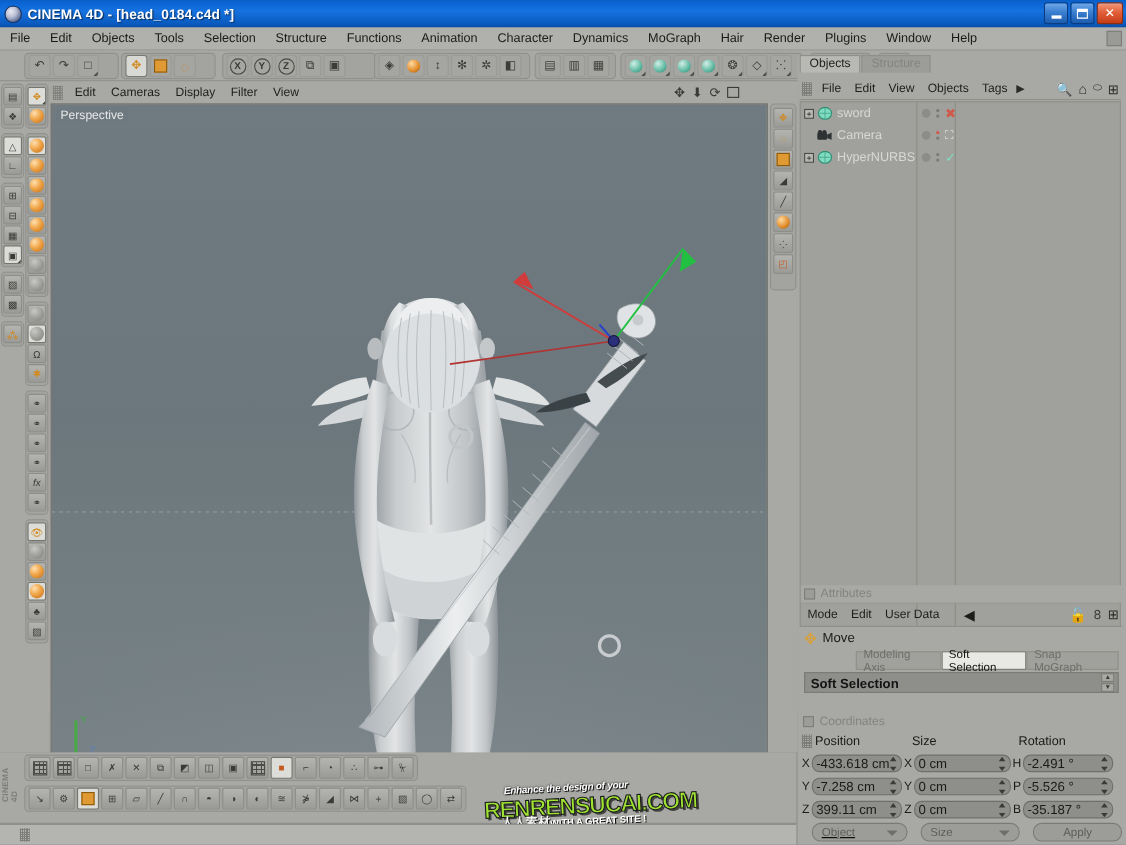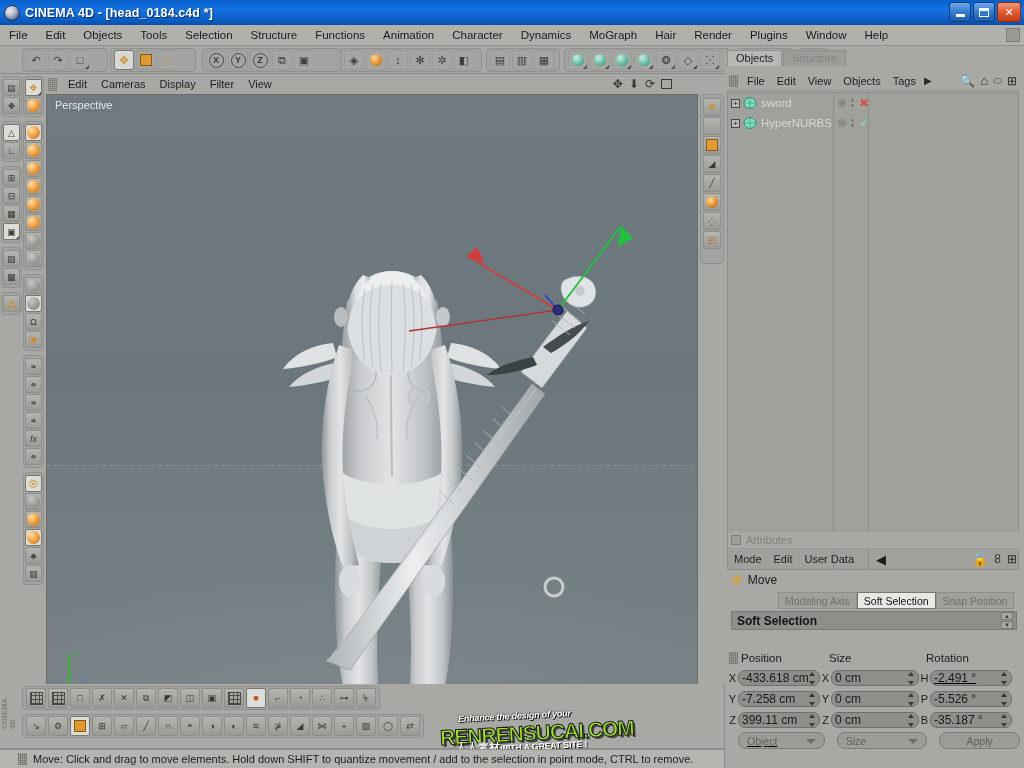--- a/index.html
+++ b/index.html
@@ -1028,21 +1028,20 @@
 
   <div class="watermark">
     <div class="wm-l1">Enhance the design of your</div>
     <div class="wm-l2">RENRENSUCAI.COM</div>
     <div class="wm-l3">WITH A GREAT SITE !</div>
     <div class="wm-l4">人人素材</div>
   </div>
 
   <div class="statusbar">
     <div class="sgrip"></div>
-    <div class="stext">Move: Click and drag to move elements. Hold down SHIFT to quantize movement / add to the selection in point mode, CTRL to remove.</div>
   </div>
 
   <div class="rightpanel">
 
     <div class="tabrow">
       <div class="ptab">Objects</div>
       <div class="ptab inactive">Structure</div>
     </div>
 
     <div class="pmenu" style="top:21px;">
@@ -1077,20 +1076,40 @@
         <div class="tagarea">
           <span class="tagdot"></span>
           <span class="tagdots2">
               <i></i>
               <i></i>
             </span>
           <span style="color:#d05a4a;font-size:12px;line-height:1;">✖</span>
         </div>
       </div>
 
+      <div class="objrow">
+        <div class="spacer"></div>
+        <div class="oicon">
+          <svg width="15" height="11" viewBox="0 0 15 11">
+            <rect x="1" y="3" width="9" height="6" rx="1" fill="#2e3234"></rect>
+            <circle cx="3.5" cy="2.2" r="2" fill="#2e3234"></circle>
+            <circle cx="7.5" cy="2.2" r="2" fill="#2e3234"></circle>
+            <polygon points="10,4.5 14,2.5 14,9 10,7.5" fill="#2e3234"></polygon>
+          </svg>
+        </div>
+        <div class="olabel">Camera</div>
+        <div class="tagarea">
+          <span class="tagdot"></span>
+          <span class="tagdots2">
+              <i style="background:#d05a4a"></i>
+              <i></i>
+            </span>
+          <span style="color:#e6e6e2;font-size:11px;line-height:1;">⛶</span>
+        </div>
+      </div>
 
       <div class="objrow">
         <div class="expander">+</div>
         <div class="oicon">
           <svg width="14" height="12" viewBox="0 0 14 12">
             <ellipse cx="7" cy="6" rx="6" ry="5.4" fill="#7fdcc0" stroke="#2f8f74" stroke-width="1"></ellipse>
             <path d="M2,6 h10 M7,1 v10" stroke="#2f8f74" stroke-width="0.7" opacity="0.8"></path>
           </svg>
         </div>
         <div class="olabel">HyperNURBS</div>
@@ -1122,32 +1141,36 @@
           <span style="font-size:12px;color:#2a2a26;">⊞</span>
         </div>
       </div>
       <div class="moverow">
         <span style="color:#d8a03a;font-size:14px;line-height:1;">✥</span>
         <span class="mlabel">Move</span>
       </div>
       <div class="segrow">
         <div class="seg">Modeling Axis</div>
         <div class="seg sel">Soft Selection</div>
-        <div class="seg">Snap Position</div>
+        <div class="seg">Snap MoGraph</div>
       </div>
       <div class="softhdr">
         <span class="t">Soft Selection</span>
         <span class="spin">
           <span>▲</span>
           <span>▼</span>
         </span>
       </div>
     </div>
 
     <div class="coordgrid" style="top:598px;">
+      <div class="panel-hdr">
+        <div class="chk"></div>
+        <div class="ttl">Coordinates</div>
+      </div>
 
       <div class="coordhdrrow">
         <div class="cgrip"></div>
         <div class="ch" style="width:88px;">Position</div>
         <div class="ch" style="width:97px;">Size</div>
         <div class="ch">Rotation</div>
       </div>
 
       <div class="cfield-row">
         <span class="cax">X</span>
@@ -1160,21 +1183,21 @@
         </div>
         <span class="cax">X</span>
         <div class="cinput" style="width:88px;">
           <span class="cv">0 cm</span>
           <span class="cspin">
               <b class="up"></b>
               <b class="dn"></b>
             </span>
         </div>
         <span class="cax">H</span>
-        <div class="cinput" style="width:82px;text-decoration:underline;">
+        <div class="cinput" style="width:82px;">
           <span class="cv">-2.491 °</span>
           <span class="cspin">
               <b class="up"></b>
               <b class="dn"></b>
             </span>
         </div>
       </div>
 
       <div class="cfield-row">
         <span class="cax">Y</span>

